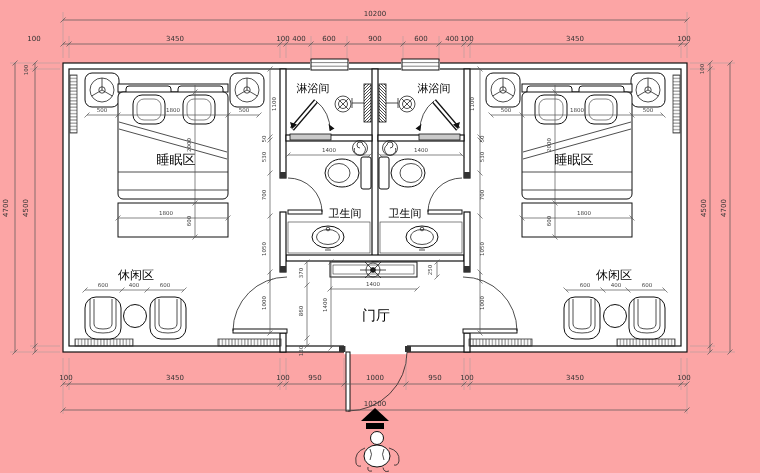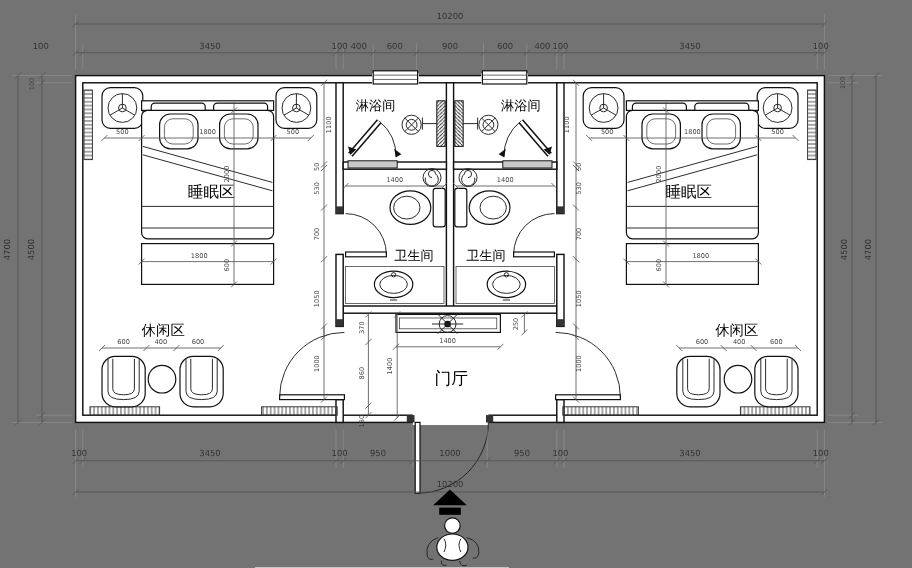--- a/index.html
+++ b/index.html
@@ -1,16 +1,16 @@
 <!DOCTYPE html>
 <html><head>
 <meta charset="utf-8">
 <style>
   html,body{margin:0;padding:0;background:#fff;}
-  #stage{position:relative;width:760px;height:473px;background:#737373;overflow:hidden;}
+  #stage{position:relative;width:760px;height:473px;background:#fca5a5;overflow:hidden;}
   svg{position:absolute;left:0;top:0;}
   text{font-family:"DejaVu Sans",sans-serif;fill:#333;text-anchor:middle;}
   .c7{font-size:7px;}
   .c5{font-size:5.5px;fill:#444;}
   .room{fill:#000;}
   .r11{font-size:11px;} .r12{font-size:12px;} .r13{font-size:13px;} .r14{font-size:14px;}
   .wt{fill:#fff;stroke:#111;stroke-width:1.2;}
   .w{fill:#fff;stroke:#111;stroke-width:1;}
   .t{fill:none;stroke:#222;stroke-width:.8;}
   .t2{fill:none;stroke:#333;stroke-width:.6;}

